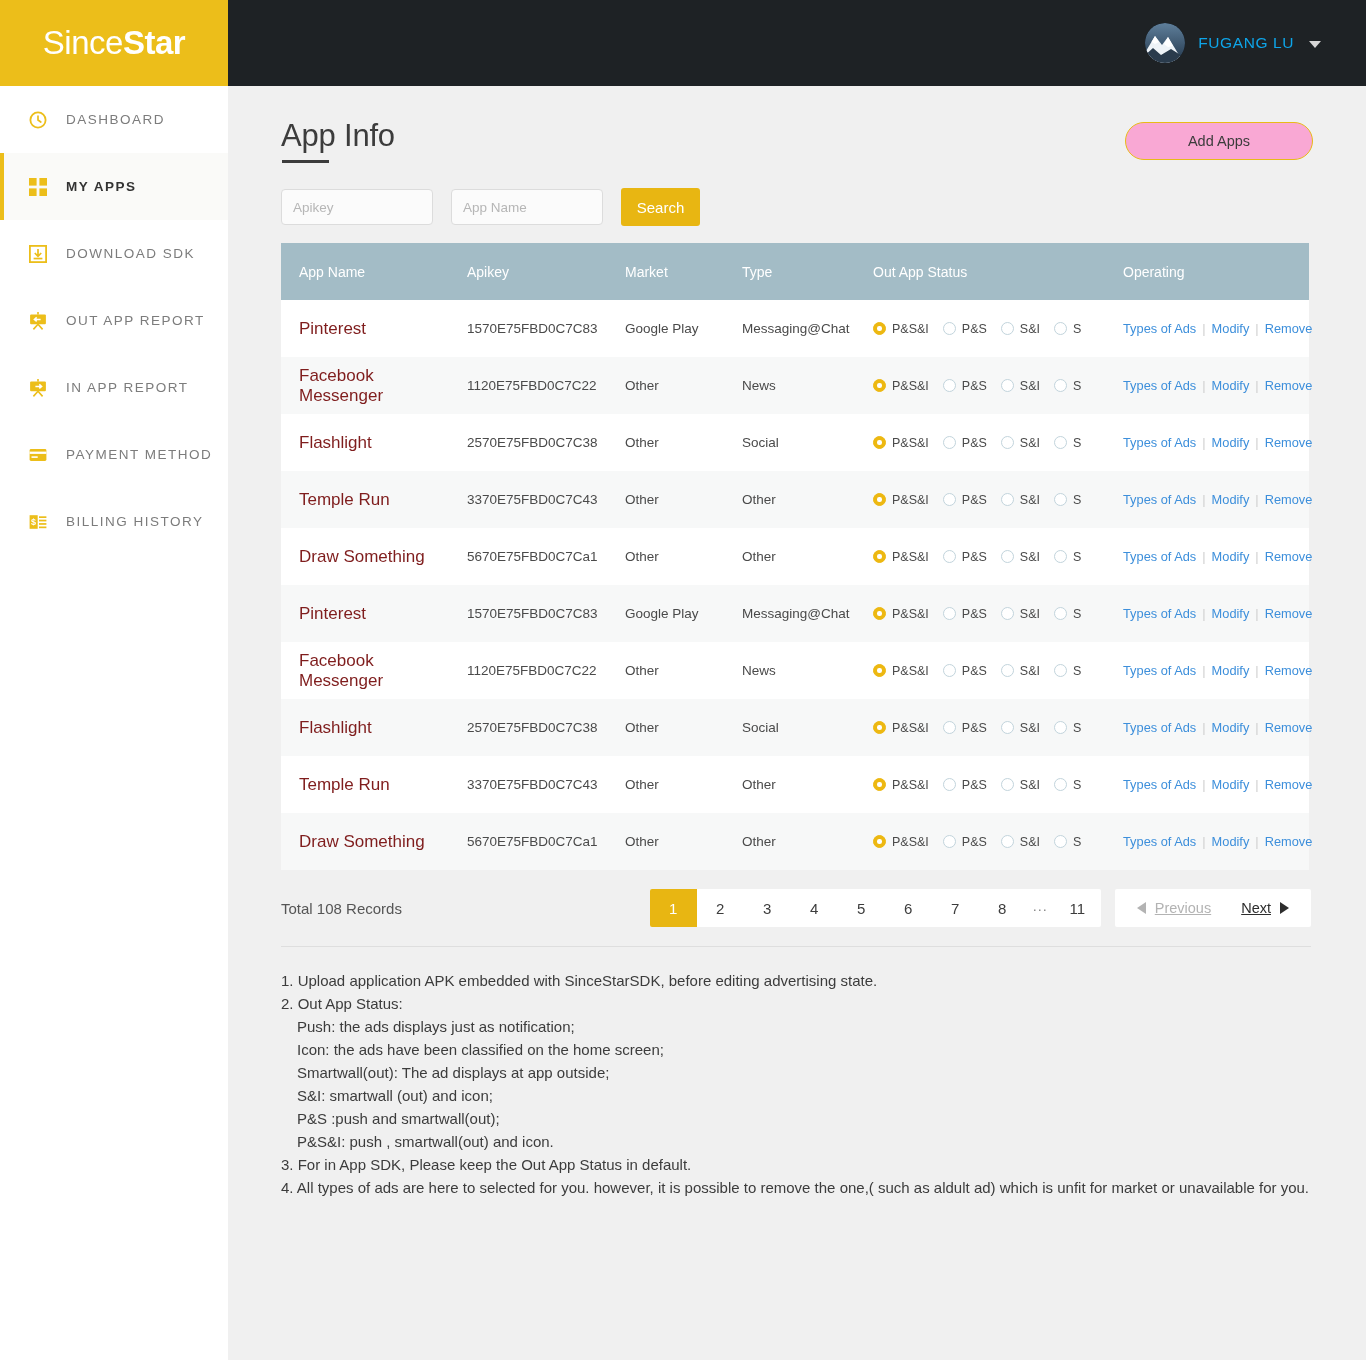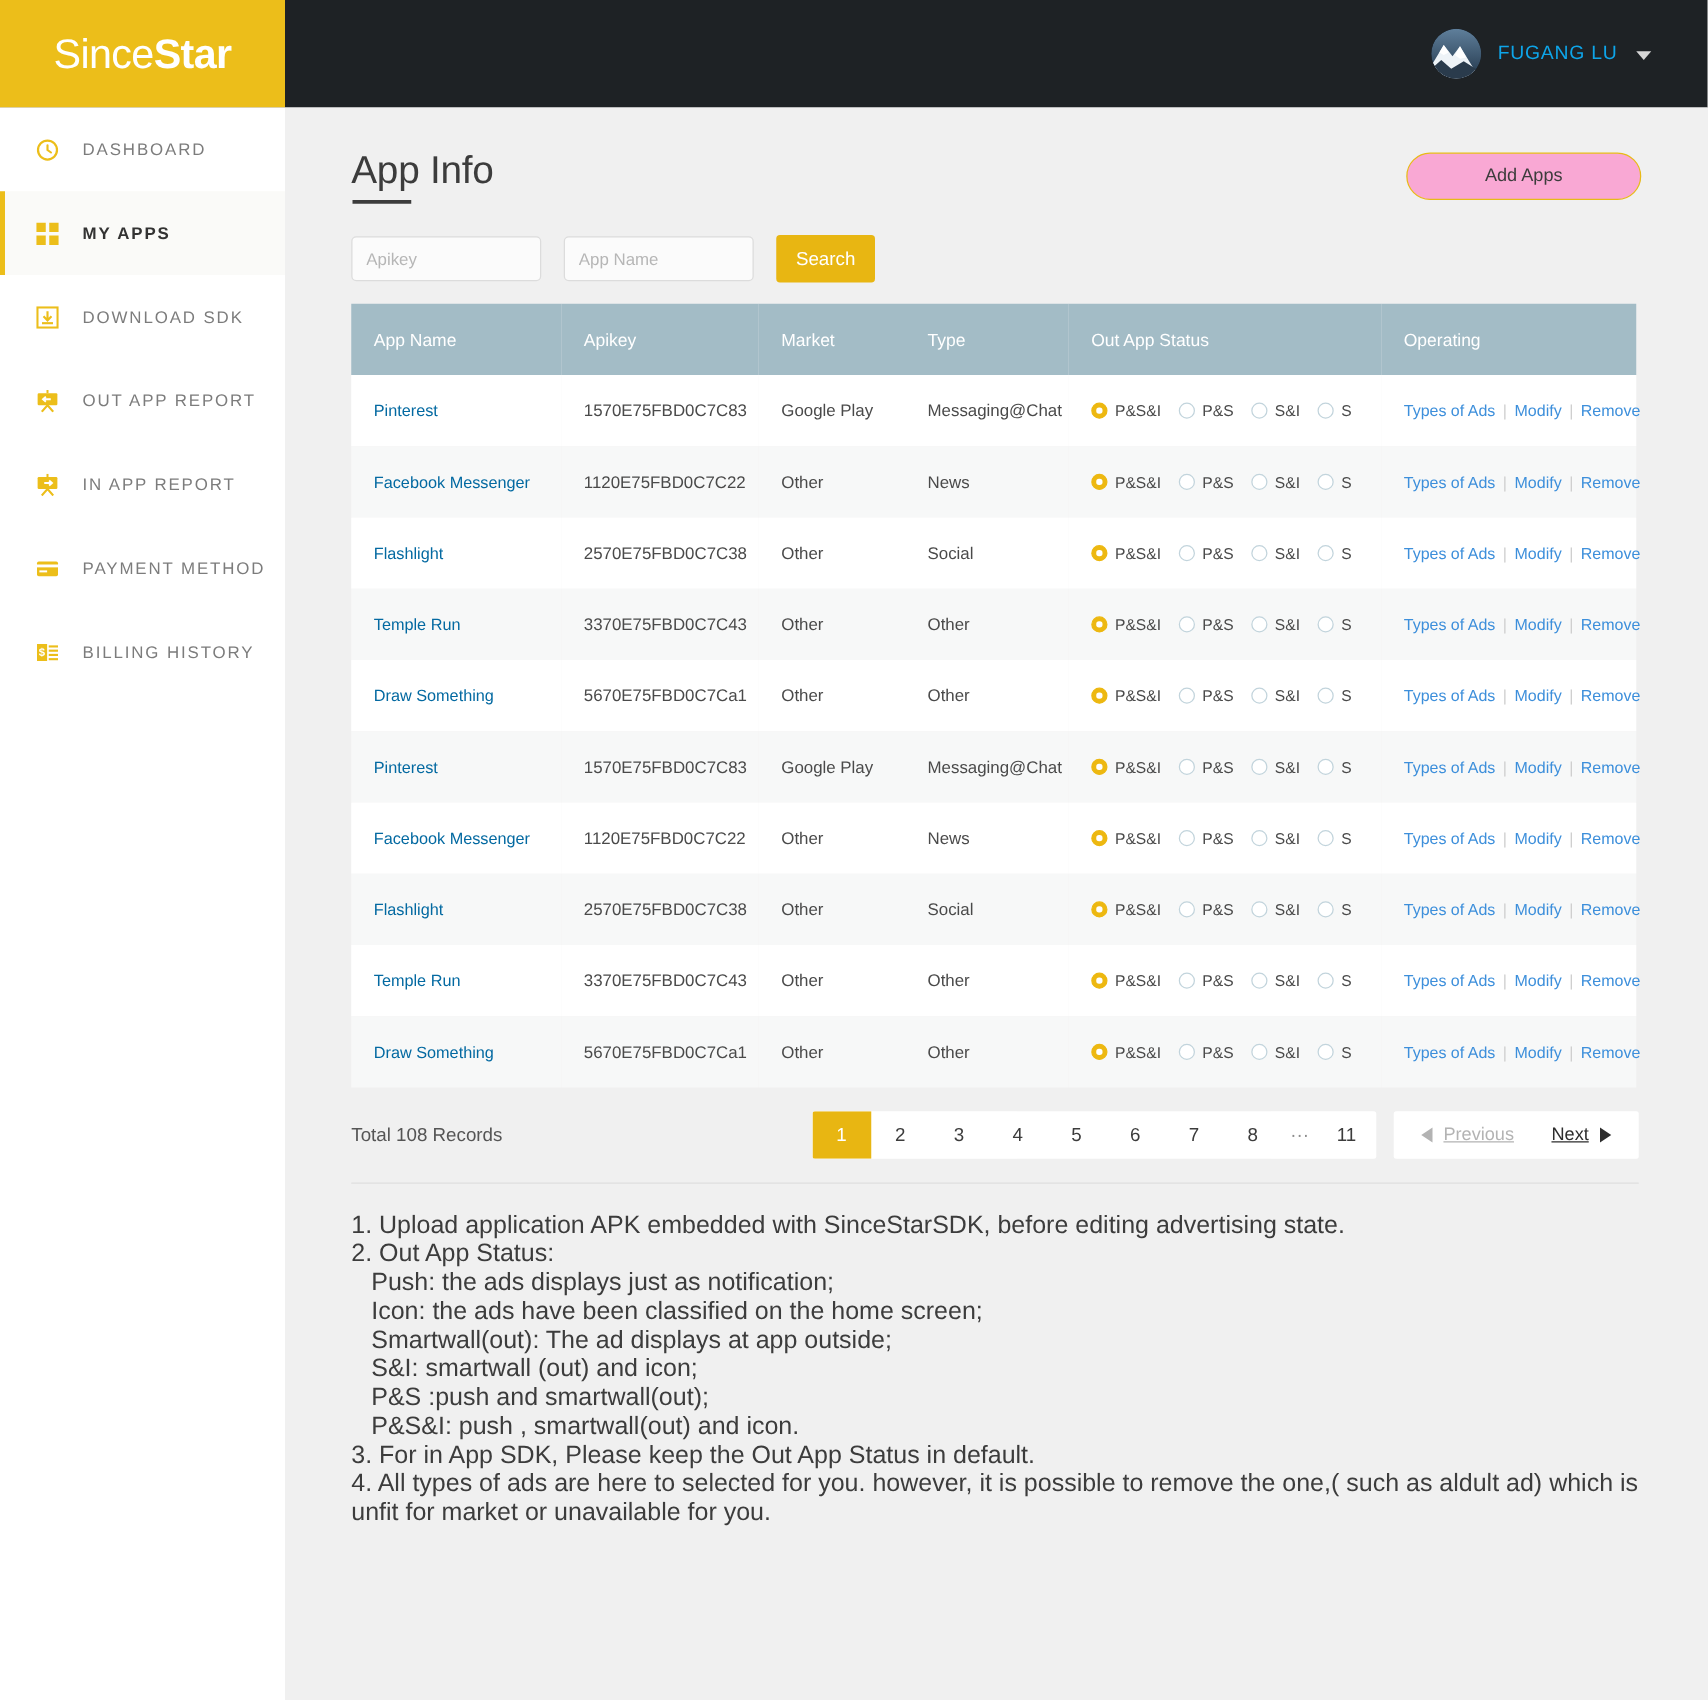--- a/index.html
+++ b/index.html
@@ -76,20 +76,21 @@
     width: 20px; height: 20px; flex: none;
     display: flex; align-items: center; justify-content: center;
   }
   .nav-icon svg { display: block; }
 
   
   .main {
     position: absolute; top: 86px; left: 228px;
     width: 1138px; height: 1274px;
     background: #f0f0f0;
+    border-radius: 26px;
   }
 
   .page-head {
     position: relative;
     padding: 32px 53px 0 53px;
     display: flex; align-items: flex-start; justify-content: space-between;
   }
   .page-title {
     font-size: 31px; color: #3c3c3c; font-weight: 400; letter-spacing: -0.2px;
     position: relative; padding-bottom: 14px;
@@ -142,21 +143,21 @@
   }
   tbody tr:nth-child(odd)  { background: #ffffff; }
   tbody tr:nth-child(even) { background: #f7f8f8; }
   .col-app    { width: 168px; }
   .col-key    { width: 158px; }
   .col-market { width: 117px; }
   .col-type   { width: 131px; }
   .col-status { width: 250px; }
   .col-oper   { width: 204px; }
 
-  .app-link { color: #0369a1; text-decoration: none; cursor: pointer; font-size: 13px; }
+  .app-link { color: #7f1d1d; text-decoration: none; cursor: pointer; font-size: 17px; }
 
   .radio-group { display: flex; align-items: center; gap: 14px; }
   .radio-opt { display: flex; align-items: center; gap: 6px; cursor: pointer; }
   .radio {
     width: 13px; height: 13px; border-radius: 50%;
     border: 1.4px solid #c2d4dc; background: #ffffff;
     flex: none; position: relative;
   }
   .radio.checked {
     border-color: #edb811; background: #edb811;
@@ -215,21 +216,21 @@
   .divider { margin: 0 55px 0 53px; height: 1px; background: #dedede; }
   .tips { padding: 22px 55px 0 53px; }
   .tips-title {
     font-size: 16px; color: #3c3c3c; position: relative; padding-left: 9px;
     margin-bottom: 19px;
   }
   .tips-title::before {
     content: ""; position: absolute; left: 0; top: 1px;
     width: 3px; height: 16px; background: #ecbe1a;
   }
-  .tip-line { font-size: 20px; color: #3c3c3c; line-height: 23px; }
+  .tip-line { font-size: 15px; color: #3c3c3c; line-height: 23px; }
   .tip-line.indent { padding-left: 16px; }
 </style>
 </head>
 <body>
 
 <div class="topbar">
   <div class="logo">
     <span class="logo-since">Since</span>
       <span class="logo-star">Star</span>
   </div>

